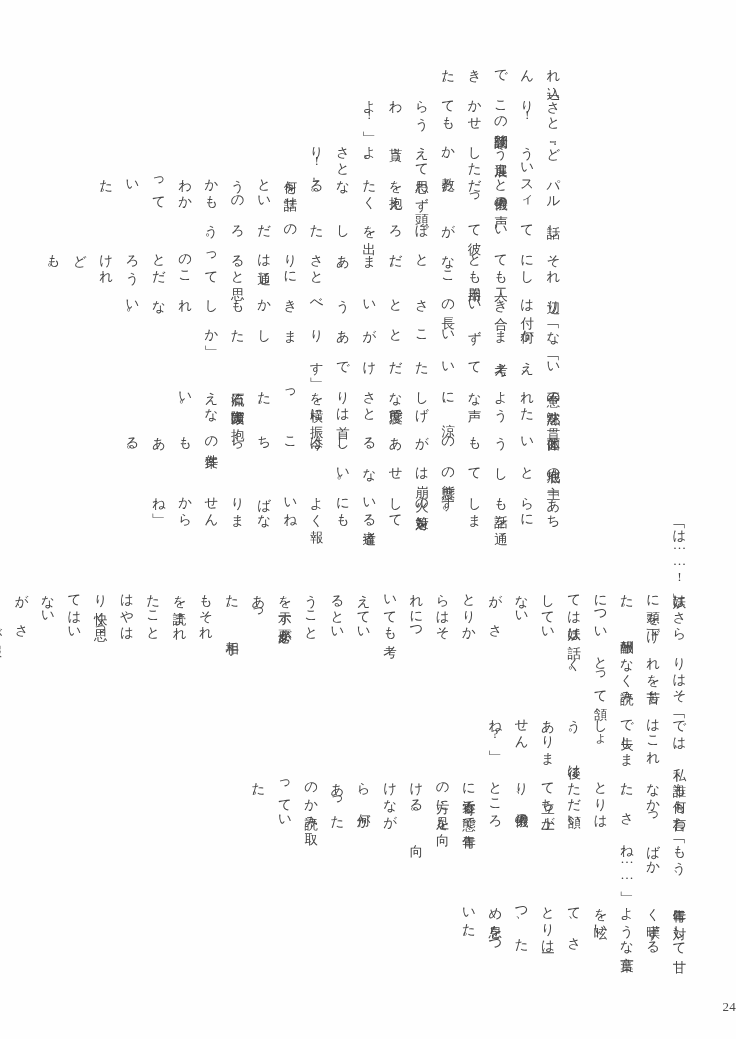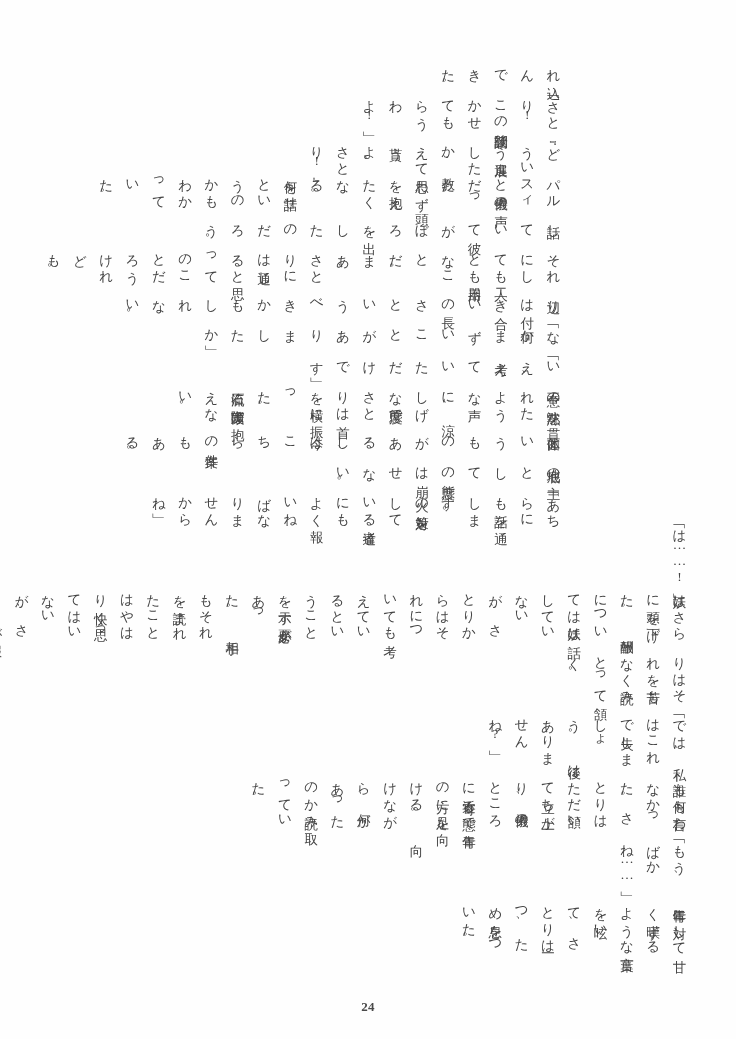--- a/index.html
+++ b/index.html
@@ -64,25 +64,24 @@
     margin: 0;
     padding: 0;
     max-height: 100%;
   }
 
   .page-number {
     position: absolute;
     bottom: 24px;
     left: 0;
     right: 0;
-    text-align: center;
+    text-align: right;
     font-size: 13px;
     color: #4a4a4a;
     letter-spacing: 0.02em;
-    font-weight: bold;
   }
 </style>
 </head>
 <body>
 
 <div class="page">
 
   <div class="block-left">
     <p class="para">れ込んできた。</p>
     <p class="para">「さとり!　この後話聞かせてもらうわよ!」</p>

